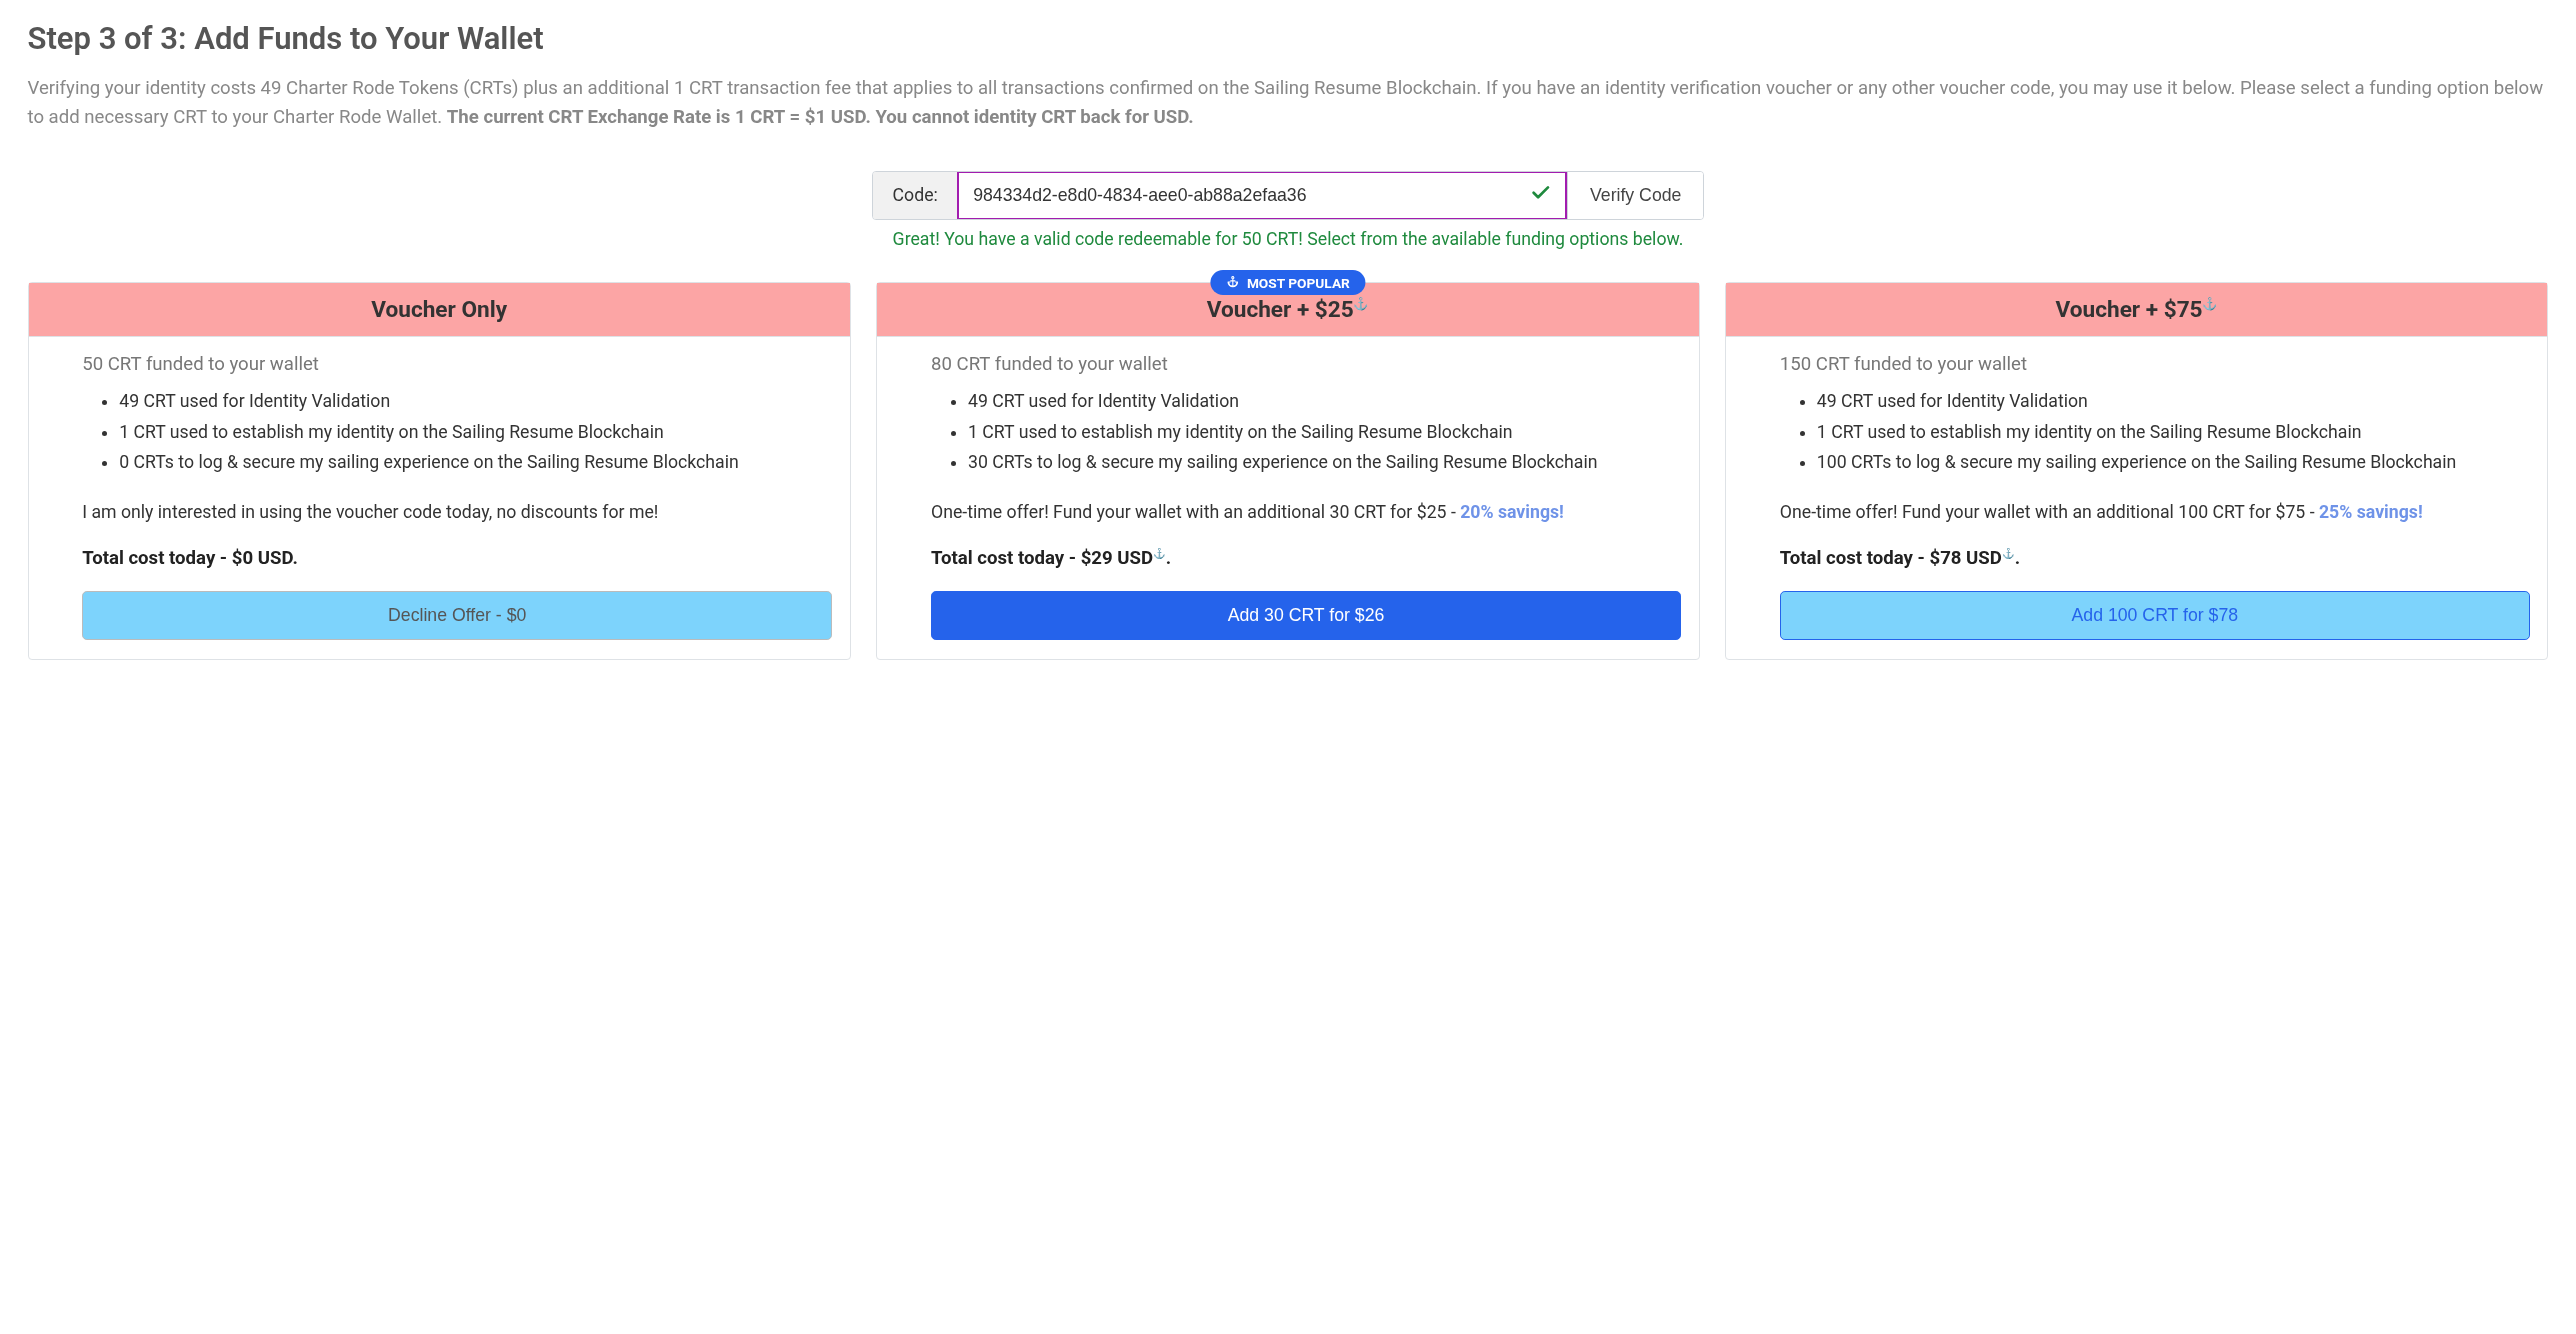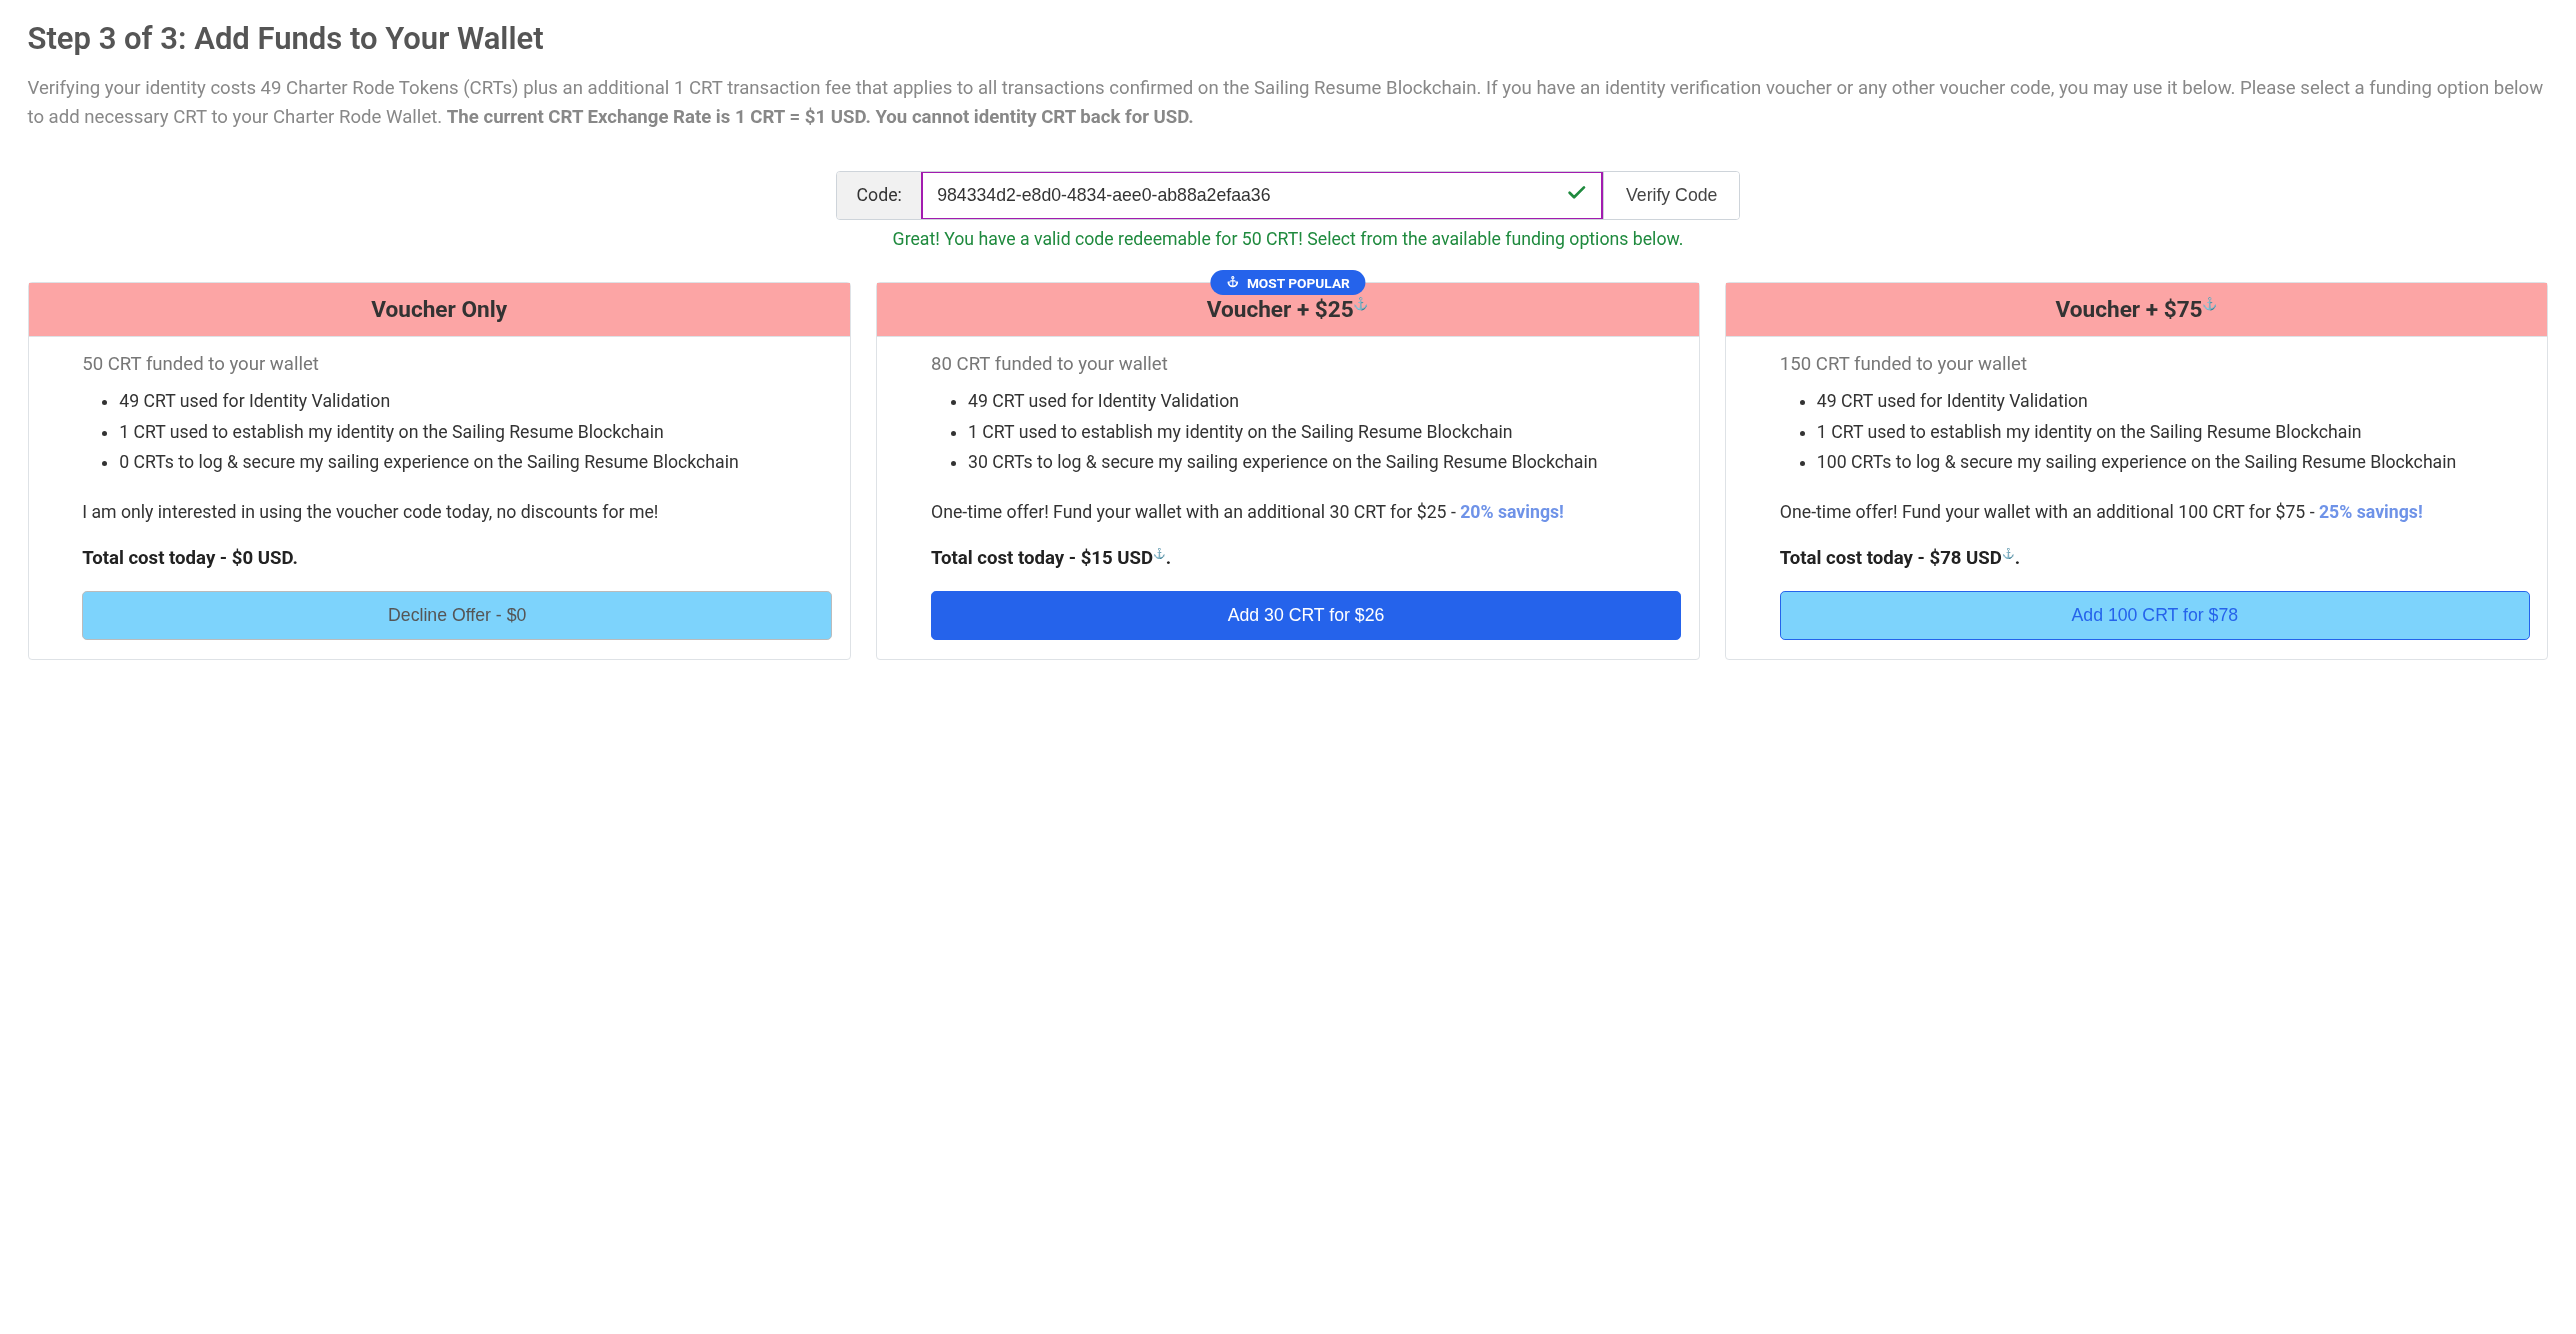--- a/index.html
+++ b/index.html
@@ -29,21 +29,21 @@
       font-weight: 700;
     }
     .code-row-wrap {
       display: flex;
       flex-direction: column;
       align-items: center;
       margin-bottom: 33px;
     }
     .input-group {
       display: flex;
-      width: 904px;
+      width: 832px;
       max-width: 100%;
       border: 1px solid #ced4da;
       border-radius: 3.9px;
       overflow: hidden;
     }
     .input-label {
       background: #f1f1f1;
       padding: 11.8px 19.6px;
       font-size: 17.7px;
       color: #333;
@@ -258,21 +258,21 @@
       <div class="funded">80 CRT funded to your wallet</div>
       <ul>
         <li>49 CRT used for Identity Validation</li>
         <li>1 CRT used to establish my identity on the Sailing Resume Blockchain</li>
         <li>30 CRTs to log &amp; secure my sailing experience on the Sailing Resume Blockchain</li>
       </ul>
       <p class="offer">
         <span>One-time offer! Fund your wallet with an additional 30 CRT for $25 - </span><span class="savings">20% savings!</span>
       </p>
       <p class="total">
-        <span>Total cost today - $15 USD</span><span class="anchor-sup">⚓</span><span>.</span>
+        <span>Total cost today - $29 USD</span><span class="anchor-sup">⚓</span><span>.</span>
       </p>
       <button class="cta cta-solid-blue">Add 30 CRT for $26</button>
     </div>
   </div>
 
   <div class="card">
     <div class="card-header">
       <span>Voucher + $75</span><span class="anchor-sup">⚓</span>
     </div>
     <div class="card-body">

